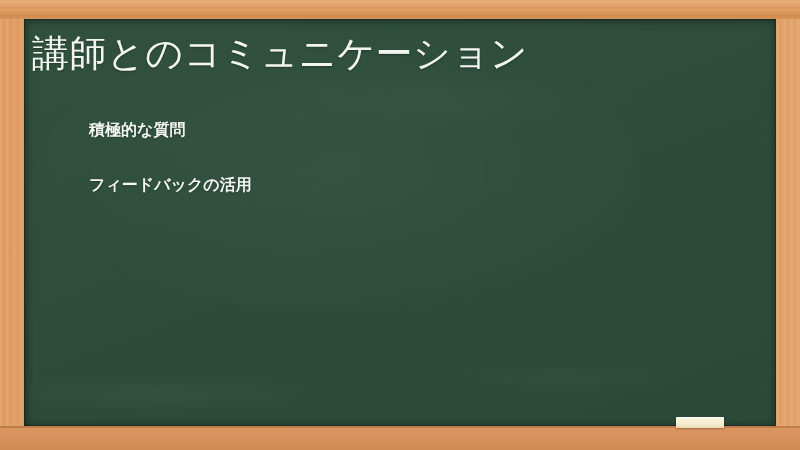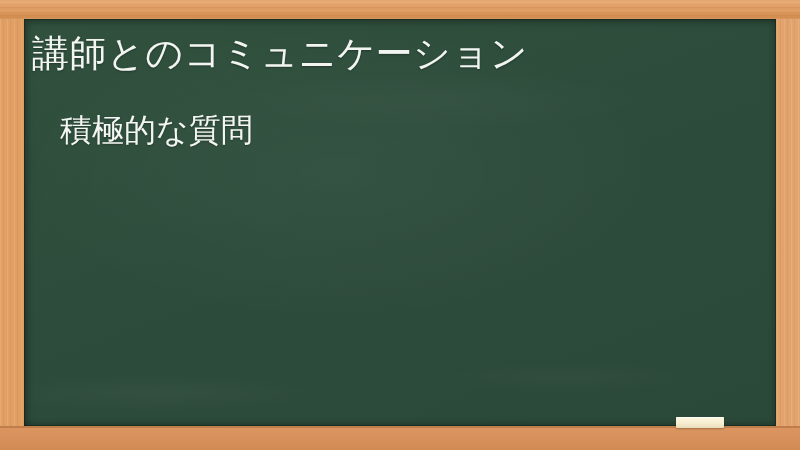--- a/index.html
+++ b/index.html
@@ -123,28 +123,29 @@
   .bullets {
     position: absolute;
     left: 36px;
     top: 83px;
     margin: 0;
     padding: 0;
     list-style: none;
   }
   .bullet-item {
     color: #f3f6f2;
-    font-size: 32px;
-    font-weight: 400;
+    font-size: 16px;
+    font-weight: 700;
     line-height: 1;
     height: 55px;
     display: flex;
     align-items: center;
     white-space: nowrap;
     text-shadow: 0 1px 2px rgba(0,0,0,0.28);
+    margin-left: 29px;
   }
 
   
   .chalk {
     position: absolute;
     left: 676px;
     top: 417px;
     width: 48px;
     height: 11px;
     background: linear-gradient(180deg, #fdf8e2 0%, #f7eed1 55%, #e8dcb9 100%);
@@ -164,20 +165,21 @@
 
   <div class="board">
     <div class="board-dust"></div>
 
     <div class="board-content">
 
       <div class="title">講師とのコミュニケーション</div>
 
       <ul class="bullets">
         <li class="bullet-item">積極的な質問</li>
+        <li class="bullet-item">フィードバックの活用</li>
       </ul>
 
     </div>
   </div>
 
   <div class="frame-bottom">
     <div class="frame-bottom-lip"></div>
   </div>
 
   <div class="chalk"></div>

